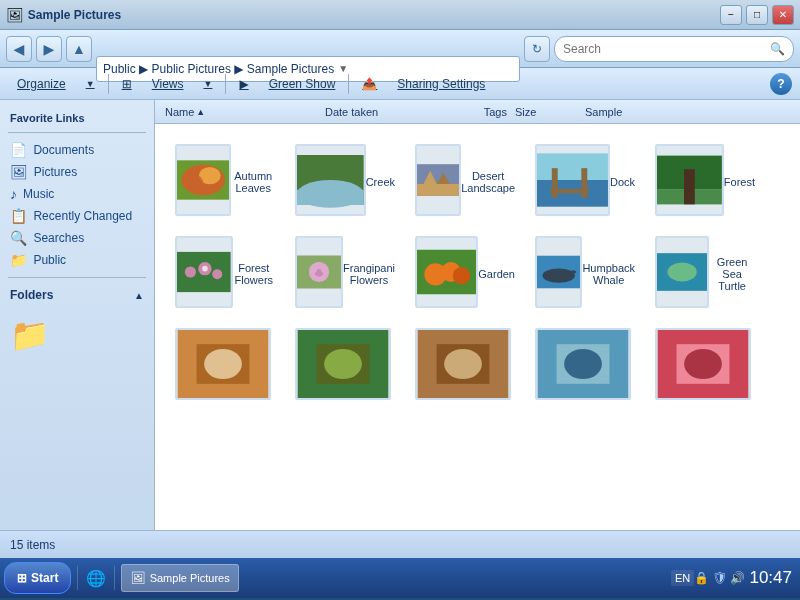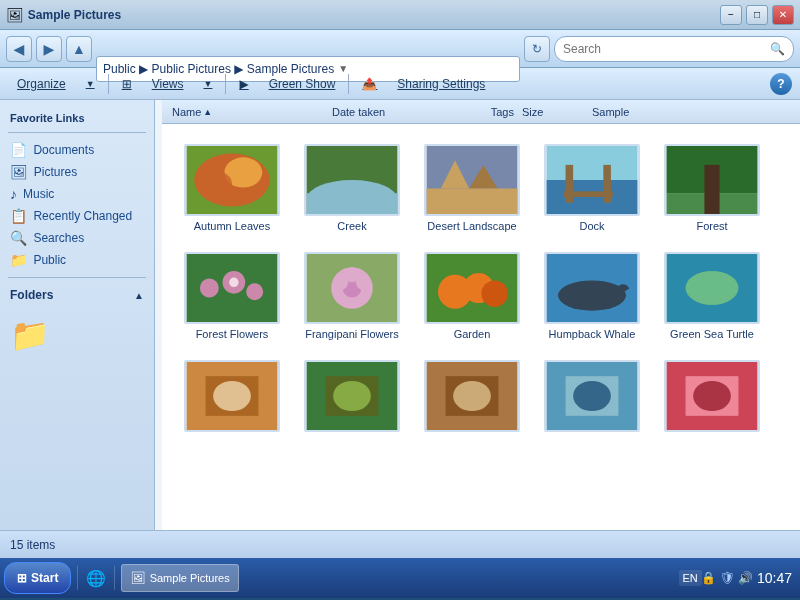--- a/index.html
+++ b/index.html
@@ -107,21 +107,20 @@
       border-radius: 50%;
       display: flex; align-items: center; justify-content: center;
       color: white; font-weight: bold; font-size: 12px; cursor: pointer;
     }
 
     
     .main-area {
       display: flex;
       height: 430px;
       background: #eef4fa;
-      gap: 7px;
     }
 
     
     .sidebar {
       width: 155px;
       background: linear-gradient(to bottom, #d8e8f8, #c4d8ee);
       border-right: 1px solid #9ab8d4;
       padding: 8px 0;
       flex-shrink: 0;
     }
@@ -180,21 +179,20 @@
       padding: 10px;
     }
     .files-grid {
       display: flex;
       flex-wrap: wrap;
       gap: 20px;
       padding: 10px;
     }
     .file-item {
       display: flex;
-      flex-direction: column;
       align-items: center;
       width: 100px;
       cursor: pointer;
     }
     .file-thumb {
       width: 96px;
       height: 72px;
       border: 2px solid #ccddf0;
       border-radius: 2px;
       overflow: hidden;
@@ -267,21 +265,21 @@
       cursor: pointer; color: white; font-size: 11px;
     }
     .taskbar-btn.active { background: rgba(255,255,255,0.3); }
     .taskbar-spacer { flex: 1; }
     .system-tray {
       display: flex; align-items: center; 
       color: white; font-size: 11px;
     }
     .tray-icons { display: flex; gap: 3px; align-items: center; }
     .tray-icon { font-size: 12px; color: #aaccff; }
-    .clock { color: white; font-size: 14px; padding: 0 4px; }
+    .clock { color: white; font-size: 17px; padding: 0 4px; }
     .lang-indicator { color: white; font-size: 11px; background: rgba(255,255,255,0.1); padding: 2px 4px; border-radius: 2px; }
   </style>
 </head>
 <body>
 
 <div class="title-bar">
   <div class="title-bar-left">
     <span style="font-size:14px;">🖼</span>
     <span style="font-size:12px; color:#1a3a6c; font-weight:bold;">Sample Pictures</span>
   </div>

